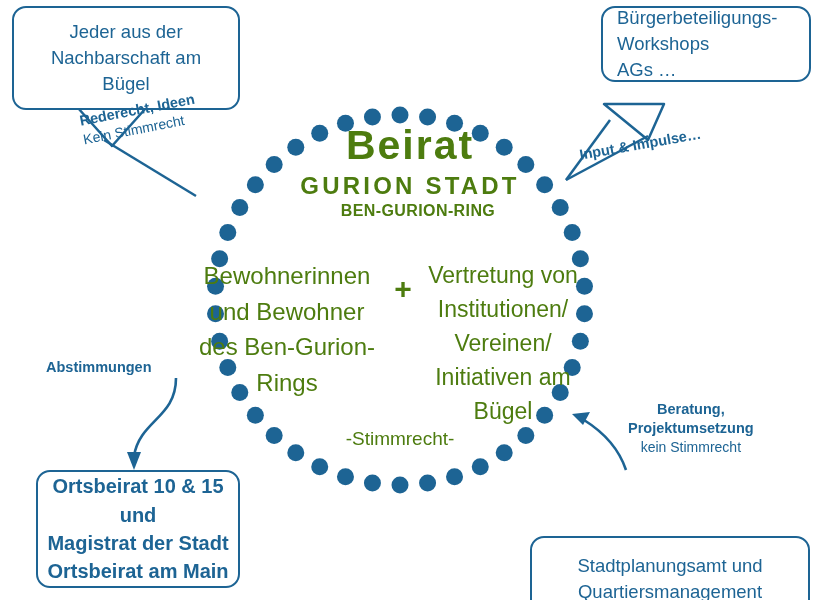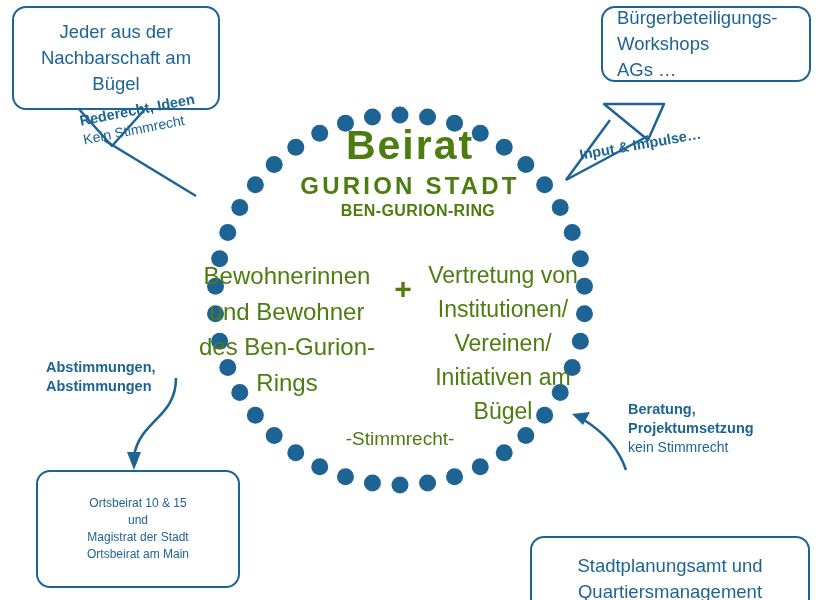--- a/index.html
+++ b/index.html
@@ -45,40 +45,41 @@
     line-height: 1.42;
   }
   .box .line {
     display: block;
     white-space: nowrap;
   }
 
   #box-top-left {
     left: 12px;
     top: 6px;
-    width: 208px;
+    width: 228px;
     height: 104px;
     font-size: 18.5px;
   }
   #box-top-right {
     left: 601px;
     top: 6px;
     width: 210px;
     height: 76px;
     font-size: 18.5px;
     align-items: flex-start;
     text-align: left;
     padding-left: 14px;
   }
   #box-bottom-left {
     left: 36px;
     top: 470px;
     width: 204px;
     height: 118px;
-    font-size: 12px;
+    font-size: 20px;
+    font-weight: bold;
   }
   #box-bottom-right {
     left: 530px;
     top: 488px;
     width: 280px;
     height: 86px;
     font-size: 18.5px;
     margin-top: 48px;
   }
 
@@ -168,21 +169,21 @@
   #lbl-abstimmungen {
     left: 46px;
     top: 358px;
     font-size: 14.5px;
     text-align: left;
   }
   #lbl-beratung {
     left: 628px;
     top: 400px;
     font-size: 14.5px;
-    text-align: left;
+    text-align: center;
   }
   #lbl-beratung .sub {
     font-weight: normal;
     font-size: 14px;
   }
 </style>
 </head>
 <body>
 
 <div id="stage">
@@ -299,21 +300,20 @@
   <div class="arrow-label" id="lbl-rederecht">
     <div>Rederecht, Ideen</div>
     <div class="sub">Kein Stimmrecht</div>
   </div>
 
   <div class="arrow-label" id="lbl-input">
     <div>Input &amp; Impulse…</div>
   </div>
 
   <div class="arrow-label" id="lbl-abstimmungen">
-    <div>Abstimmungen,</div>
     <div>Abstimmungen</div>
   </div>
 
   <div class="arrow-label" id="lbl-beratung">
     <div>Beratung,</div>
     <div>Projektumsetzung</div>
     <div class="sub">kein Stimmrecht</div>
   </div>
 
 </div>

